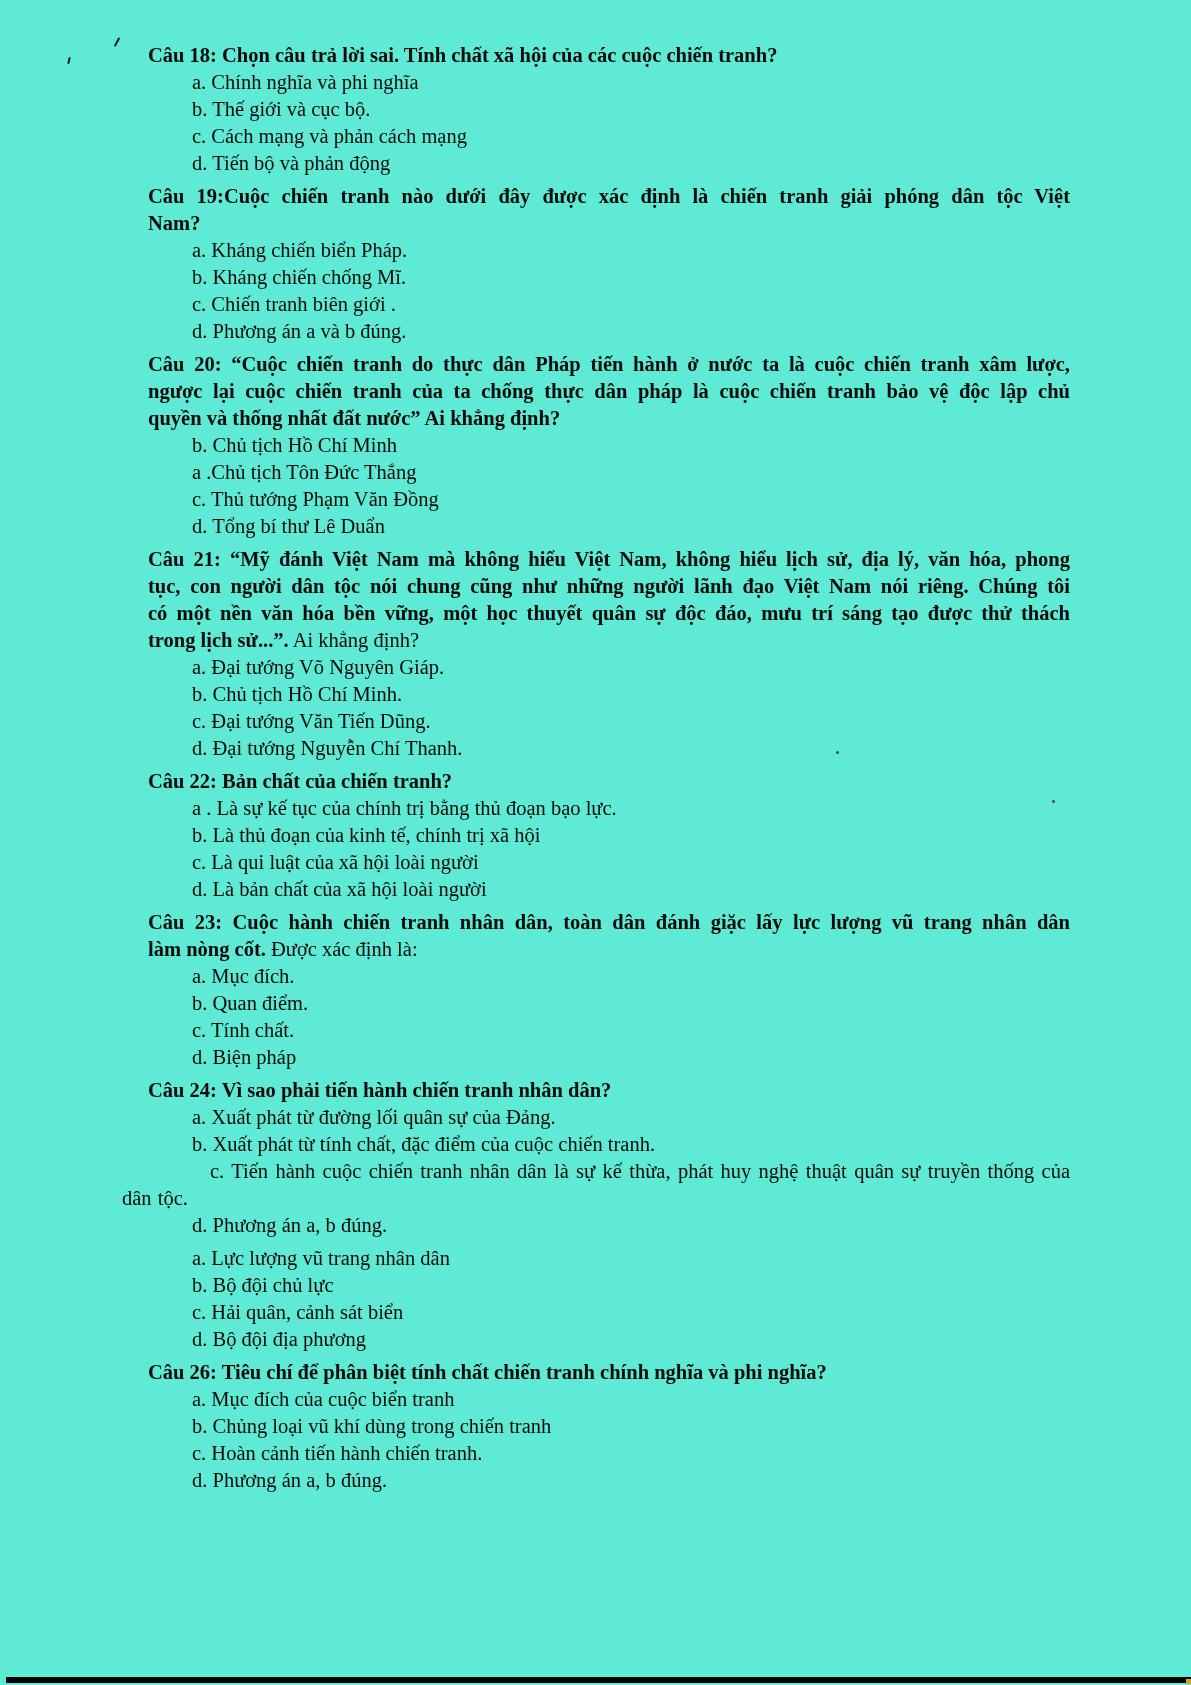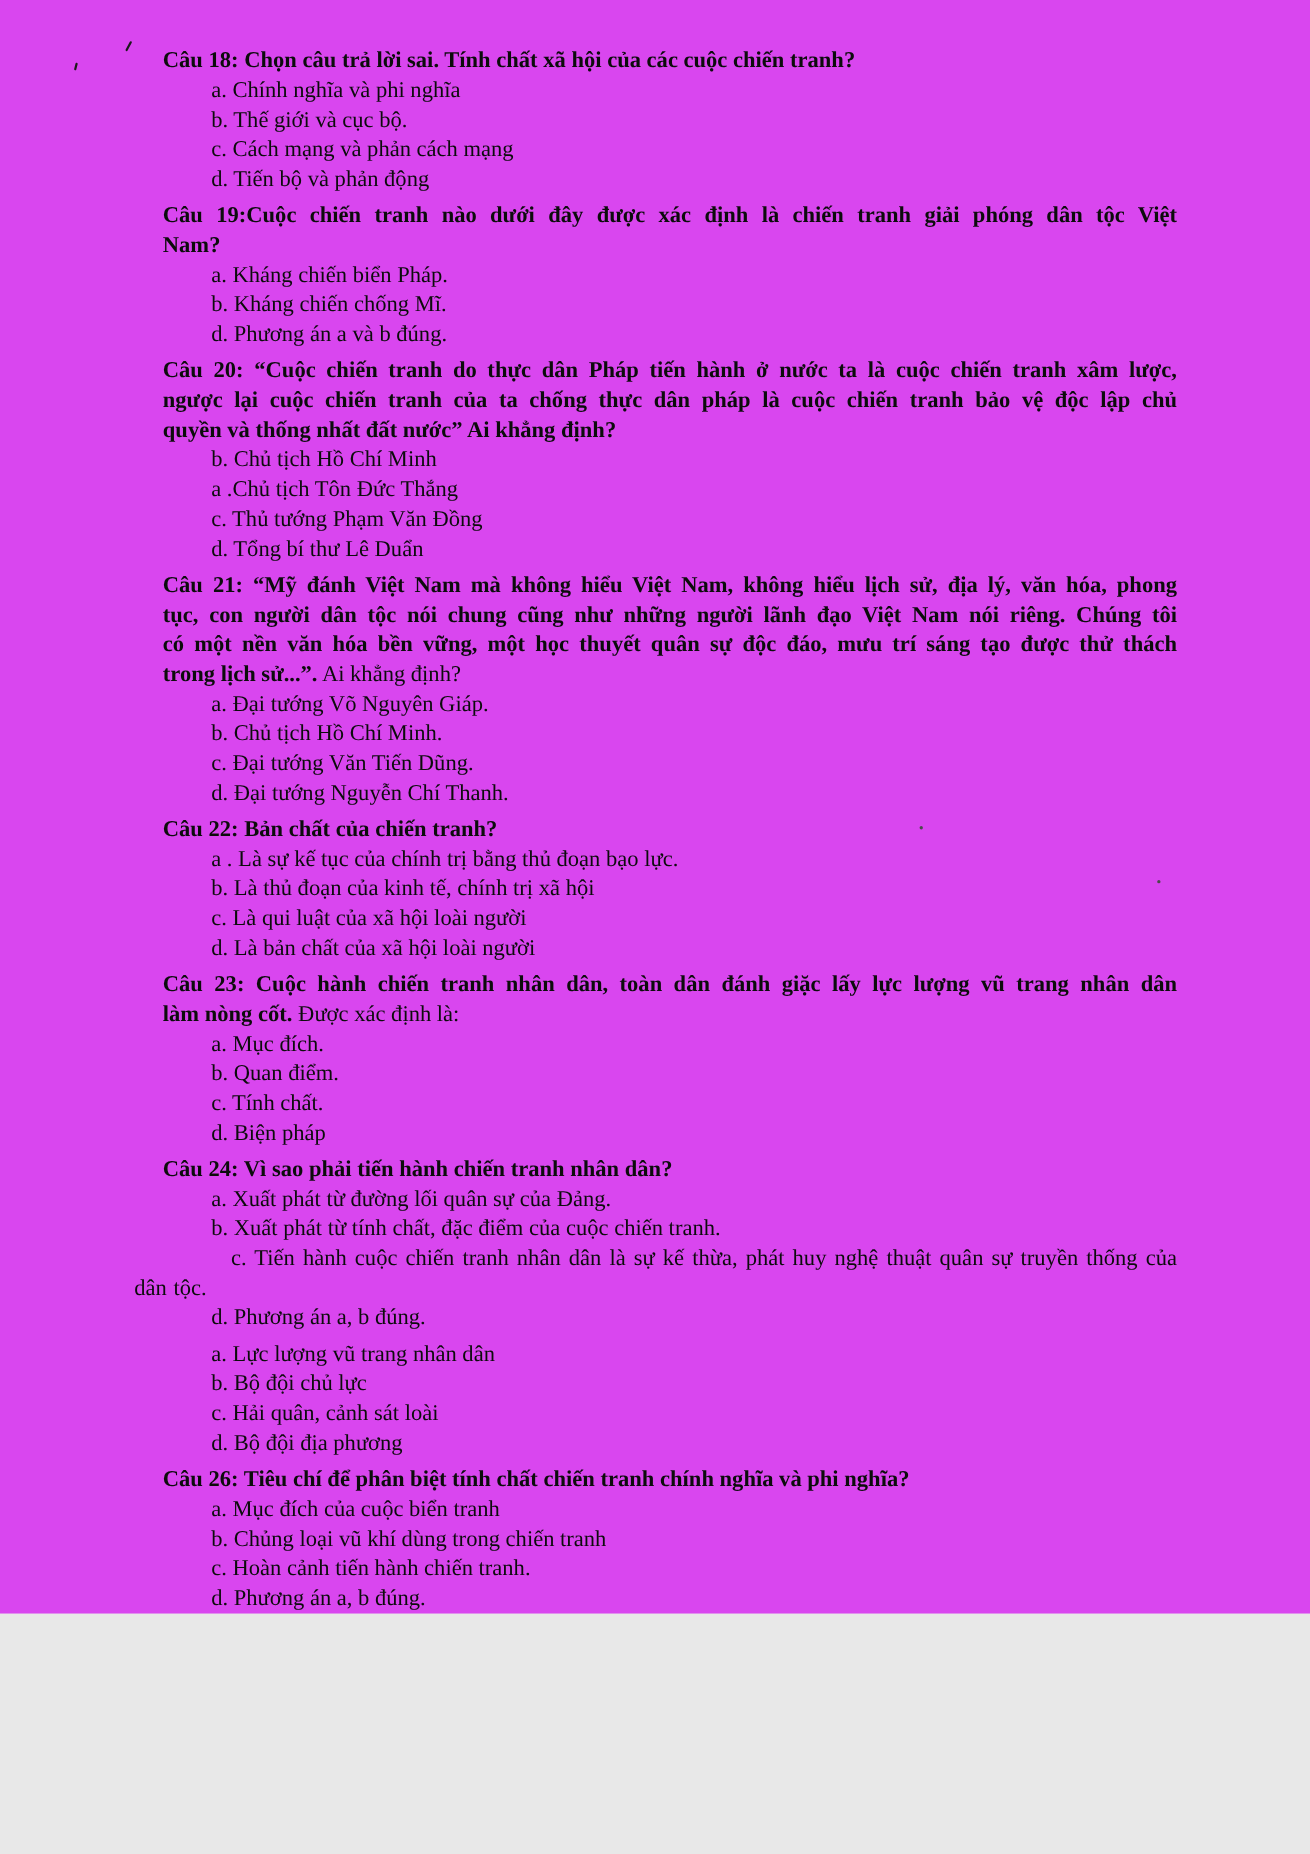--- a/index.html
+++ b/index.html
@@ -1,19 +1,19 @@
 <!DOCTYPE html>
 <html><head>
 <meta charset="utf-8">
 <style>
   html,body{margin:0;padding:0;background:#e8e8e8;}
   .sheet{
     position:relative;
-    width:1191px;height:1467px;
-    background:#d946ef;
+    width:1191px;height:1685px;
+    background:#5eead4;
     overflow:hidden;
     font-family:"Liberation Serif","DejaVu Serif",serif;
     color:#0c0c0c;
   }
   .page{
     position:absolute;
     top:42px;left:148px;
     width:922px;
     font-size:20.5px;
     line-height:27px;
@@ -58,20 +58,21 @@
       <div class="opt">b. Thế giới và cục bộ.</div>
       <div class="opt">c. Cách mạng và phản cách mạng</div>
       <div class="opt">d. Tiến bộ và phản động</div>
     </section>
 
     <section class="q">
       <div class="h just">Câu 19:Cuộc chiến tranh nào dưới đây được xác định là chiến tranh giải phóng dân tộc Việt</div>
       <div class="h">Nam?</div>
       <div class="opt">a. Kháng chiến biển Pháp.</div>
       <div class="opt">b. Kháng chiến chống Mĩ.</div>
+      <div class="opt">c. Chiến tranh biên giới .</div>
       <div class="opt">d. Phương án a và b đúng.</div>
     </section>
 
     <section class="q">
       <div class="h just">Câu 20: “Cuộc chiến tranh do thực dân Pháp tiến hành ở nước ta là cuộc chiến tranh xâm lược,</div>
       <div class="h just">ngược lại cuộc chiến tranh của ta chống thực dân pháp là cuộc chiến tranh bảo vệ độc lập chủ</div>
       <div class="h">quyền và thống nhất đất nước” Ai khẳng định?</div>
       <div class="opt">b. Chủ tịch Hồ Chí Minh</div>
       <div class="opt">a .Chủ tịch Tôn Đức Thắng</div>
       <div class="opt">c. Thủ tướng Phạm Văn Đồng</div>
@@ -110,21 +111,21 @@
       <div class="h">Câu 24: Vì sao phải tiến hành chiến tranh nhân dân?</div>
       <div class="opt">a. Xuất phát từ đường lối quân sự của Đảng.</div>
       <div class="opt">b. Xuất phát từ tính chất, đặc điểm của cuộc chiến tranh.</div>
       <div class="opt-wrap">c. Tiến hành cuộc chiến tranh nhân dân là sự kế thừa, phát huy nghệ thuật quân sự truyền thống của dân tộc.</div>
       <div class="opt">d. Phương án a, b đúng.</div>
     </section>
 
     <section class="q">
       <div class="opt">a. Lực lượng vũ trang nhân dân</div>
       <div class="opt">b. Bộ đội chủ lực</div>
-      <div class="opt">c. Hải quân, cảnh sát loài</div>
+      <div class="opt">c. Hải quân, cảnh sát biển</div>
       <div class="opt">d. Bộ đội địa phương</div>
     </section>
 
     <section class="q">
       <div class="h">Câu 26: Tiêu chí để phân biệt tính chất chiến tranh chính nghĩa và phi nghĩa?</div>
       <div class="opt">a. Mục đích của cuộc biển tranh</div>
       <div class="opt">b. Chủng loại vũ khí dùng trong chiến tranh</div>
       <div class="opt">c. Hoàn cảnh tiến hành chiến tranh.</div>
       <div class="opt">d. Phương án a, b đúng.</div>
     </section>

